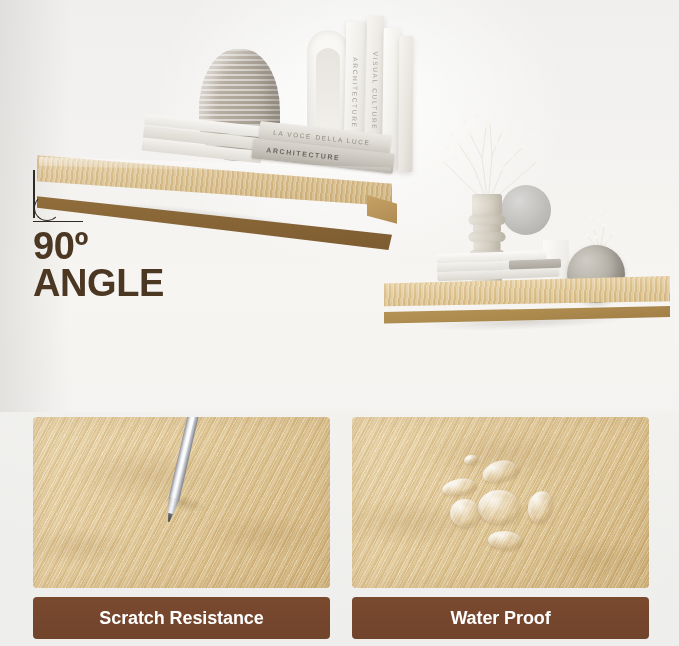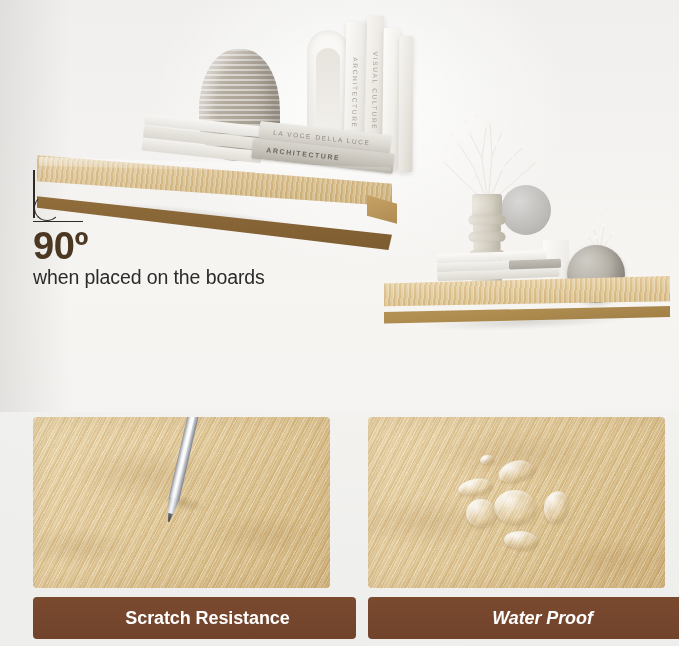--- a/index.html
+++ b/index.html
@@ -341,21 +341,21 @@
     letter-spacing: -0.1px;
   }
 
   
   .panel {
     position: absolute;
     top: 417px;
     width: 297px;
   }
   .panel-left  { left: 33px; }
-  .panel-right { left: 368px; font-style: italic; }
+  .panel-right { left: 352px; }
 
   .panel-img {
     position: relative;
     width: 297px;
     height: 171px;
     border-radius: 4px;
     overflow: hidden;
     background:
       repeating-linear-gradient(118deg,
         rgba(255,255,255,.30) 0 1px,
@@ -428,21 +428,20 @@
 
   .caption-bar {
     margin-top: 9px;
     width: 297px;
     height: 42px;
     border-radius: 4px;
     background: linear-gradient(180deg, #7a4a2f 0%, #70432b 100%);
     display: flex;
     align-items: center;
     justify-content: center;
-    padding-left: 26px;
   }
   .caption-text {
     color: #ffffff;
     font-family: "Liberation Sans", sans-serif;
     font-weight: bold;
     font-size: 18px;
     letter-spacing: -0.1px;
   }
 </style>
 </head>
@@ -579,21 +578,21 @@
 
     <div class="angle-marker">
       <div class="v"></div>
       <div class="h"></div>
       <div class="arc2"></div>
     </div>
   </div>
 
   <div id="headline-block">
     <div class="h-big">90º</div>
-    <div class="h-sub" style="margin-top:0">when placed on the boards</div>
+    <div class="h-big">ANGLE</div>
   </div>
 
   <div class="panel panel-left">
     <div class="panel-img">
       <div class="grain-blob" style="left:40px; top:30px; width:150px; height:56px;"></div>
       <div class="grain-blob" style="left:170px; top:96px; width:120px; height:44px;"></div>
       <div class="grain-blob" style="left:-10px; top:110px; width:110px; height:40px;"></div>
       <div class="sd-shadow"></div>
       <div class="screwdriver">
         <div class="sd-shaft"></div>

